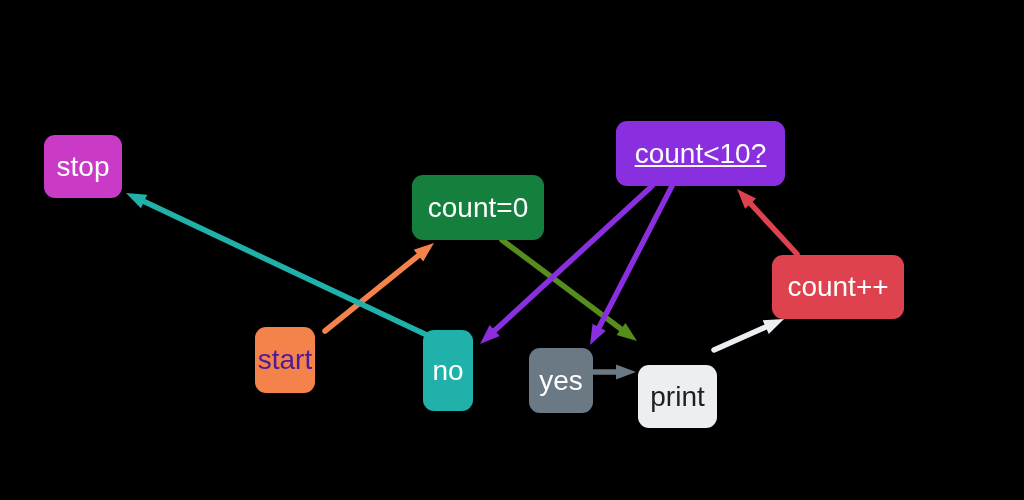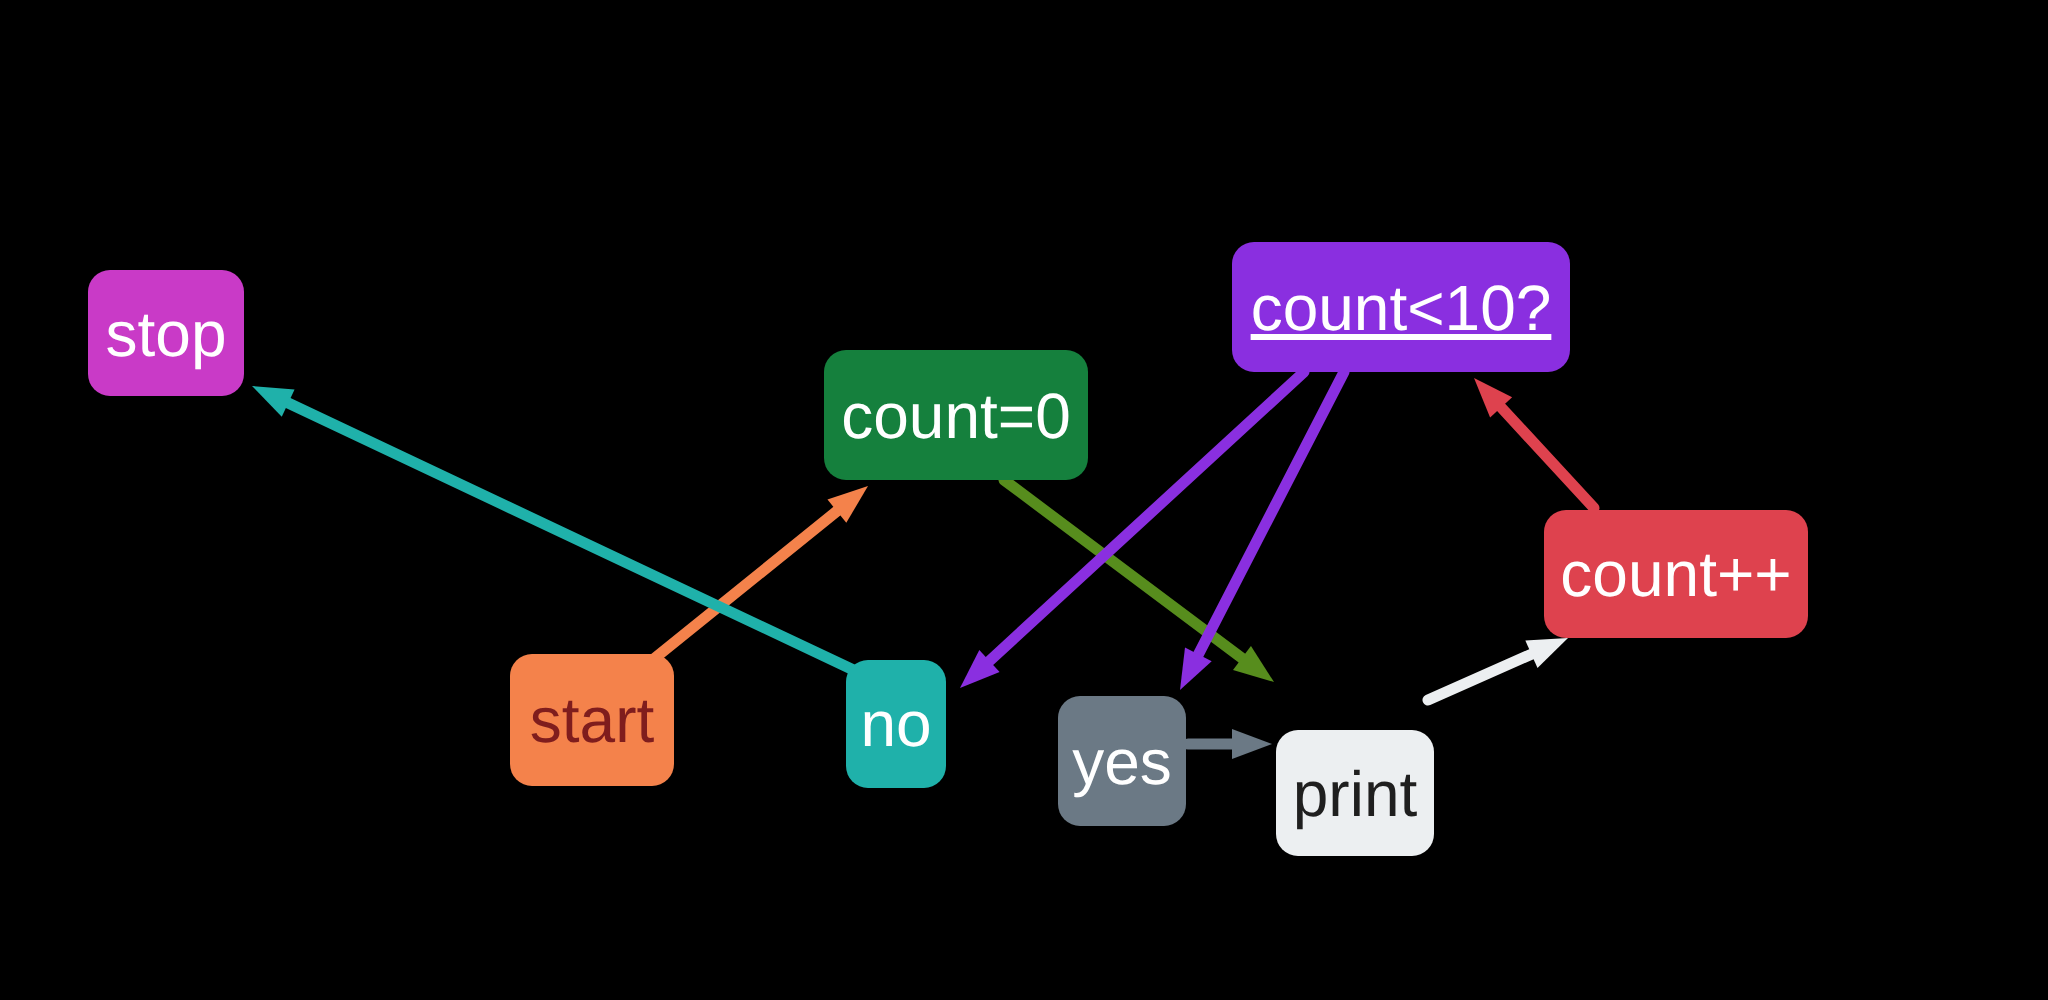--- a/index.html
+++ b/index.html
@@ -34,21 +34,21 @@
   }
   .node {
     position: absolute;
     border-radius: 11px;
     display: flex;
     align-items: center;
     justify-content: center;
     box-sizing: border-box;
   }
   .node span {
-    font-size: 32px;
+    font-size: 28px;
     line-height: 1;
     white-space: nowrap;
   }
 </style>
 </head>
 <body>
 
 <div class="canvas">
   <svg class="edge-layer" viewBox="0 0 1024 500" xmlns="http://www.w3.org/2000/svg">
       <g>
@@ -90,24 +90,24 @@
       </div>
       <div class="node" style="left: 412px; top: 175px; width: 132px; height: 65px; background: #15803d; color: rgb(255, 255, 255);">
         <span>count=0</span>
       </div>
       <div class="node" style="left: 616px; top: 121px; width: 169px; height: 65px; background: rgb(138, 47, 224); color: rgb(255, 255, 255); text-decoration: underline;">
         <span>count&lt;10?</span>
       </div>
       <div class="node" style="left: 772px; top: 255px; width: 132px; height: 64px; background: rgb(222, 66, 78); color: rgb(255, 255, 255);">
         <span>count++</span>
       </div>
-      <div class="node" style="left: 255px; top: 327px; width: 82px; height: 66px; background: rgb(244, 130, 75); color: #7f1d1d;">
+      <div class="node" style="left: 255px; top: 327px; width: 60px; height: 66px; background: rgb(244, 130, 75); color: #4c1d95;">
         <span>start</span>
       </div>
-      <div class="node" style="left: 423px; top: 330px; width: 50px; height: 64px; background: rgb(31, 177, 170); color: rgb(255, 255, 255);">
+      <div class="node" style="left: 423px; top: 330px; width: 50px; height: 81px; background: rgb(31, 177, 170); color: rgb(255, 255, 255);">
         <span>no</span>
       </div>
       <div class="node" style="left: 529px; top: 348px; width: 64px; height: 65px; background: rgb(107, 121, 133); color: rgb(255, 255, 255);">
         <span>yes</span>
       </div>
       <div class="node" style="left: 638px; top: 340px; width: 79px; height: 63px; background: rgb(236, 239, 241); color: rgb(31, 31, 31); margin-top: 25px;">
         <span>print</span>
       </div>
     </div>
 </div>

